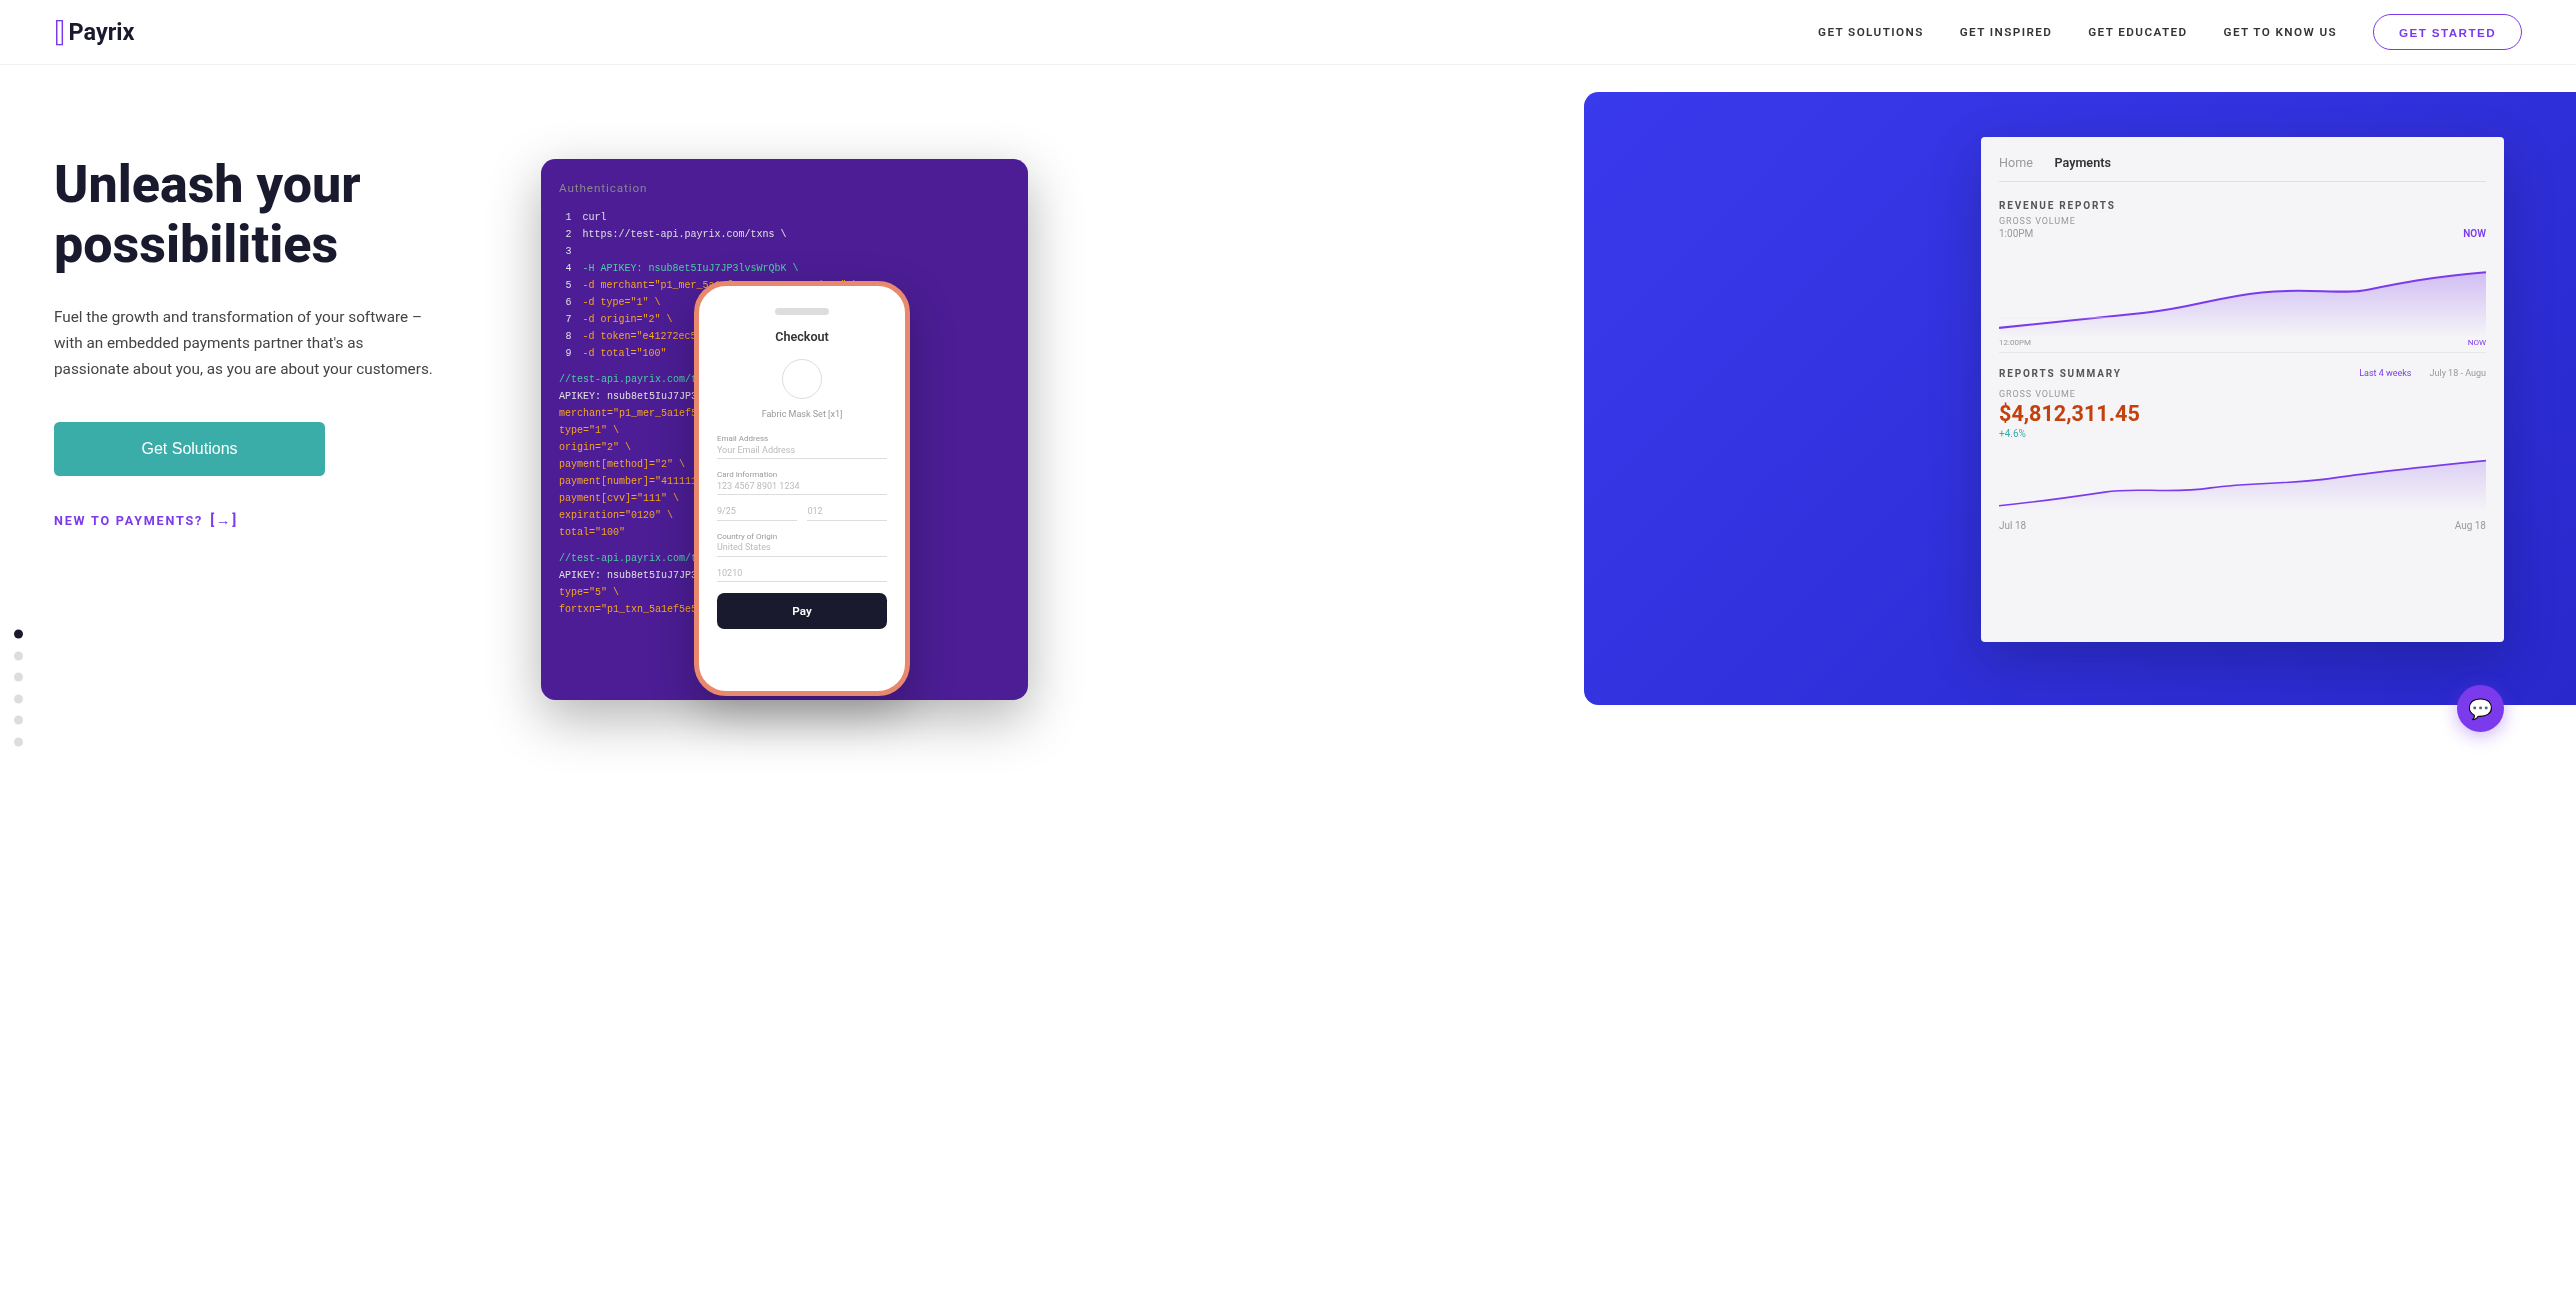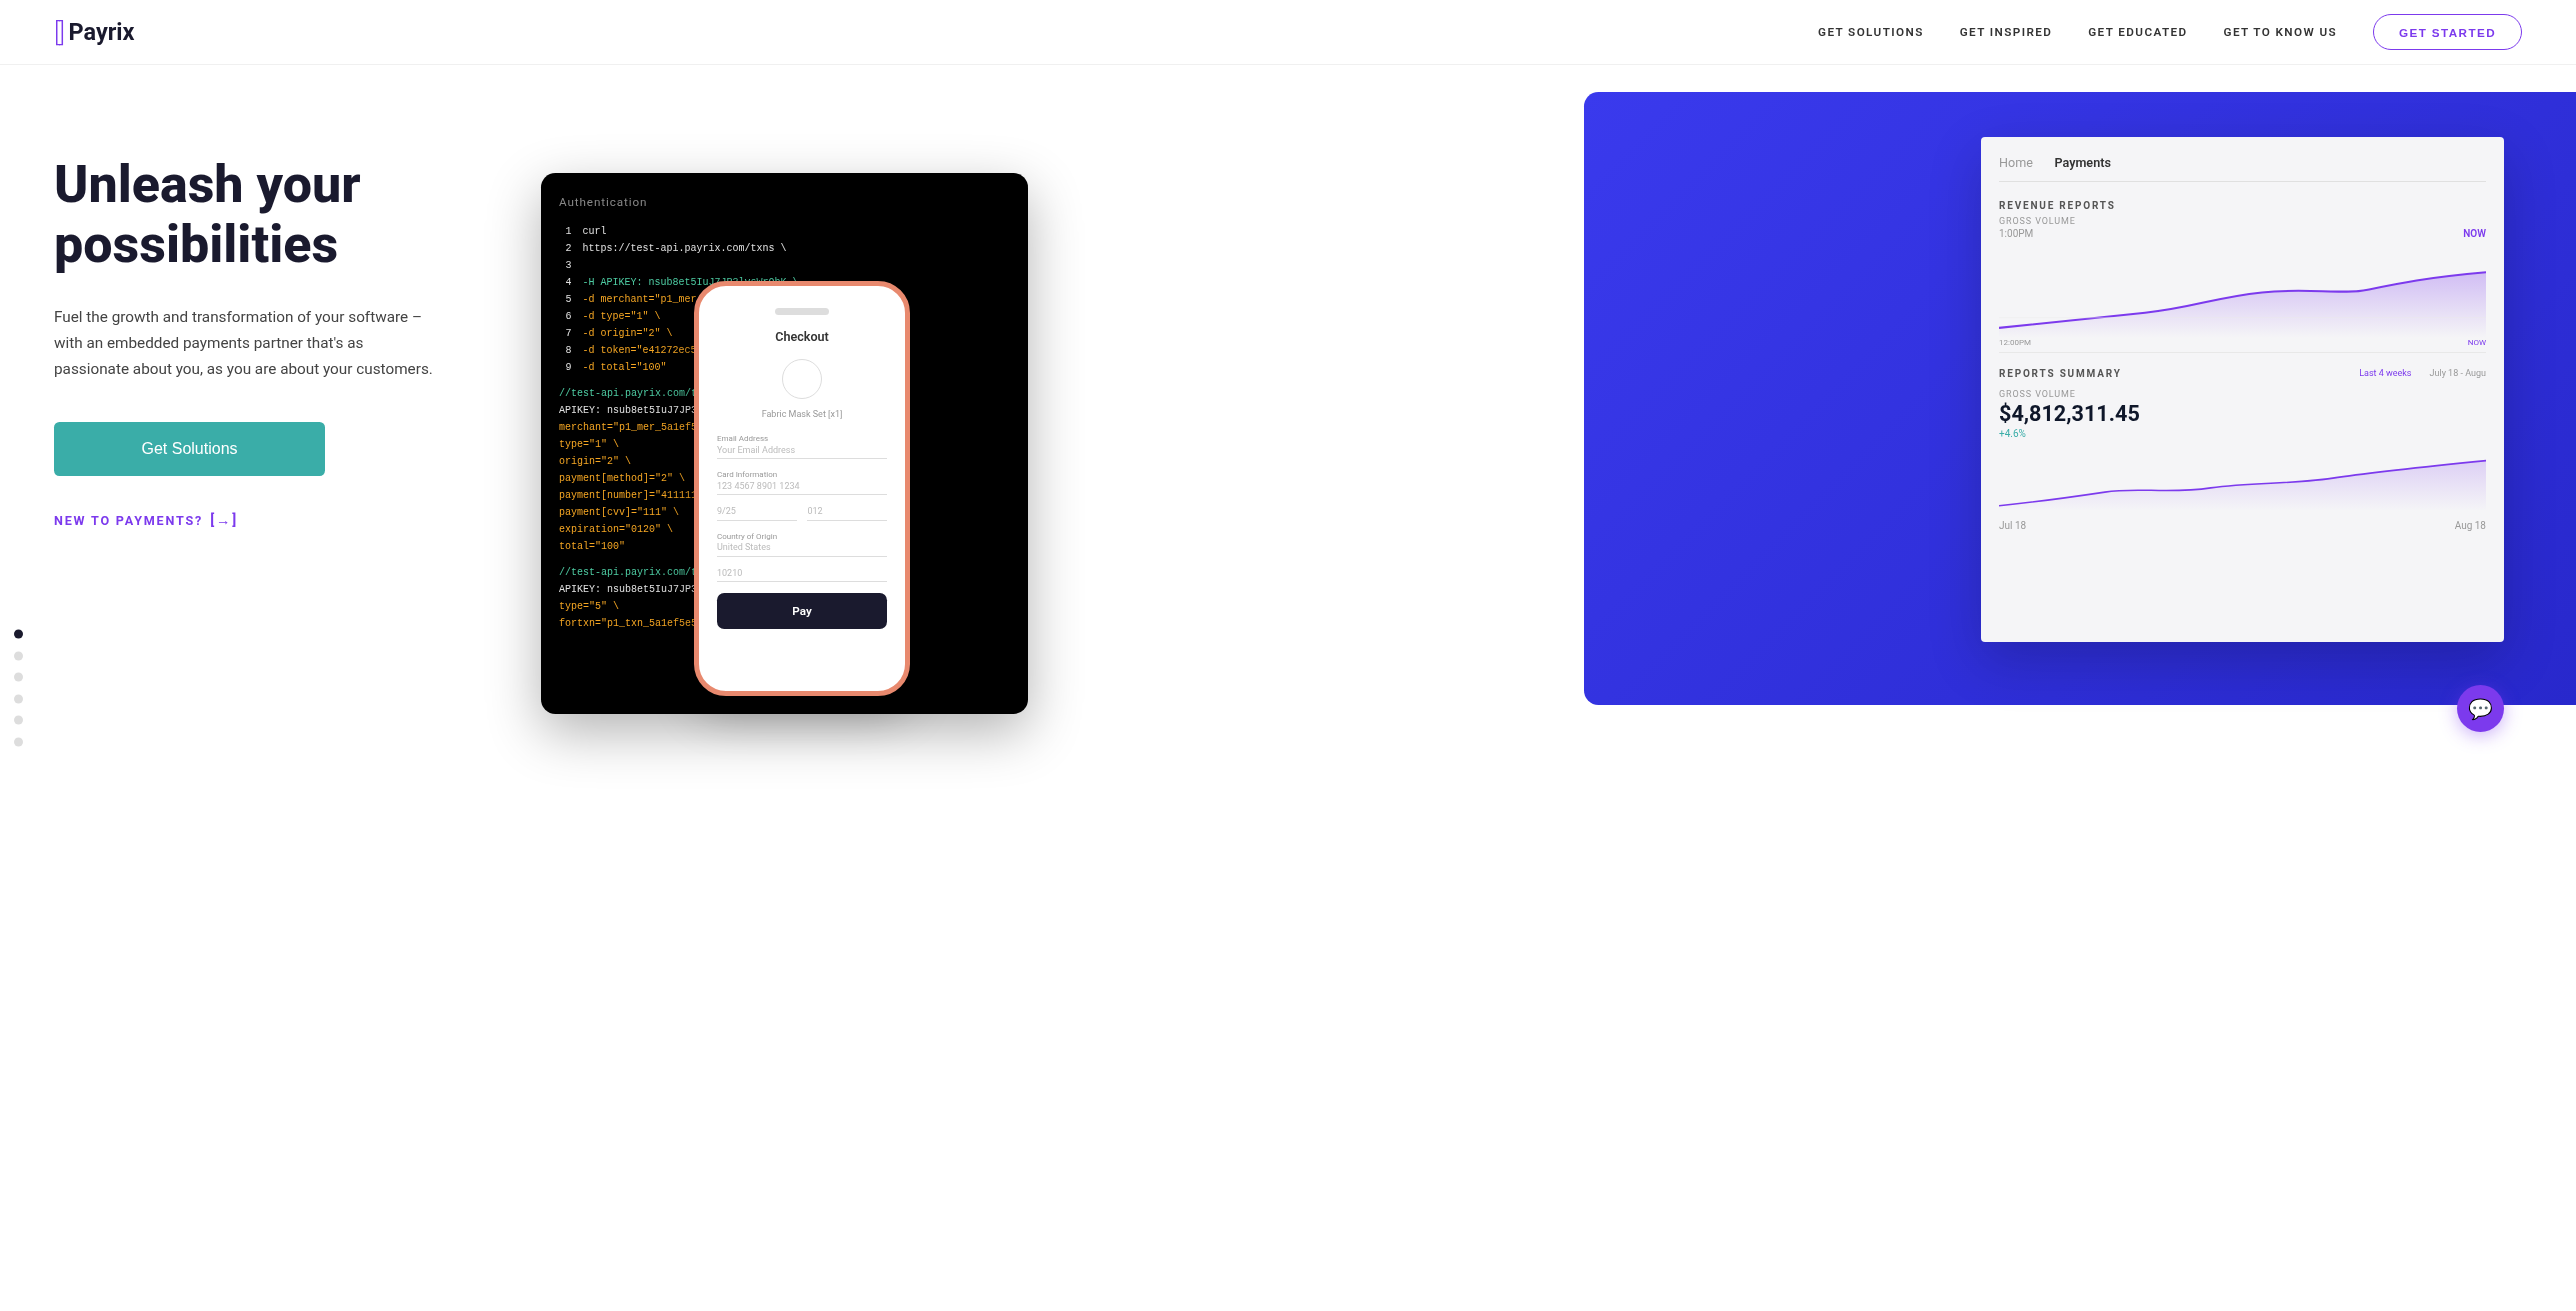--- a/index.html
+++ b/index.html
@@ -204,33 +204,33 @@
 
     .divider { height: 0.9px; background: #e8e8e8; margin: 14.4px 0; }
 
     .reports-summary { }
     .rs-header { display: flex; justify-content: space-between; align-items: center; margin-bottom: 10.8px; }
     .rs-title { font-size: 10px; font-weight: 700; letter-spacing: 1.8px; color: #555; }
     .rs-date { font-size: 9px; color: #999; }
     .rs-filters { display: flex; gap: 18px; }
     .rs-filter { font-size: 9px; color: #7c3aed; }
     .rs-gross { font-size: 9px; color: #999; text-transform: uppercase; letter-spacing: 0.9px; margin-bottom: 1.8px; }
-    .rs-amount { font-size: 21.6px; font-weight: 700; color: #0f172a; margin-bottom: 1.8px; }
+    .rs-amount { font-size: 21.6px; font-weight: 700; color: #c2410c; margin-bottom: 1.8px; }
     .rs-change { font-size: 10px; color: #3aada8; }
     .chart-area2 { height: 63px; position: relative; margin: 9px 0; }
     .rs-footer { display: flex; justify-content: space-between; font-size: 10px; color: #999; }
 
     
     .terminal-card {
       position: absolute;
-      top: 54px;
+      top: 40px;
       left: -18px;
       width: 487px;
       height: 541px;
-      background: #000000;
+      background: #4c1d95;
       border-radius: 14.4px;
       z-index: 4;
       padding: 21.6px 18px;
       box-shadow: 0 18px 54px rgba(0,0,0,0.3);
       overflow: hidden;
     }
     .terminal-header {
       font-size: 11.7px;
       color: #888;
       margin-bottom: 14.4px;

